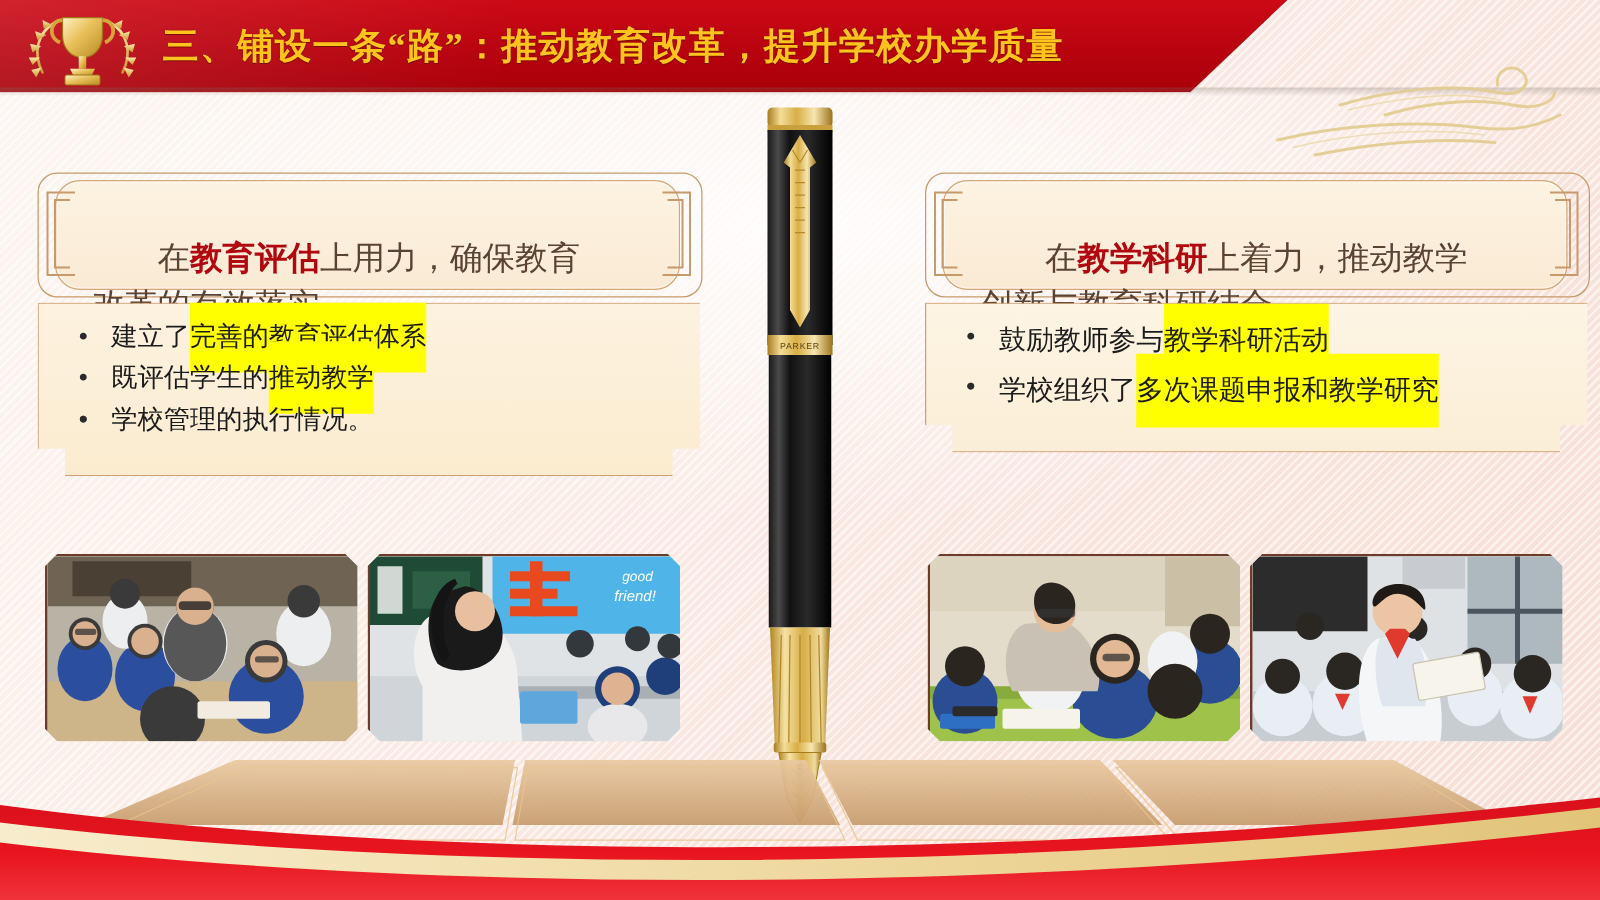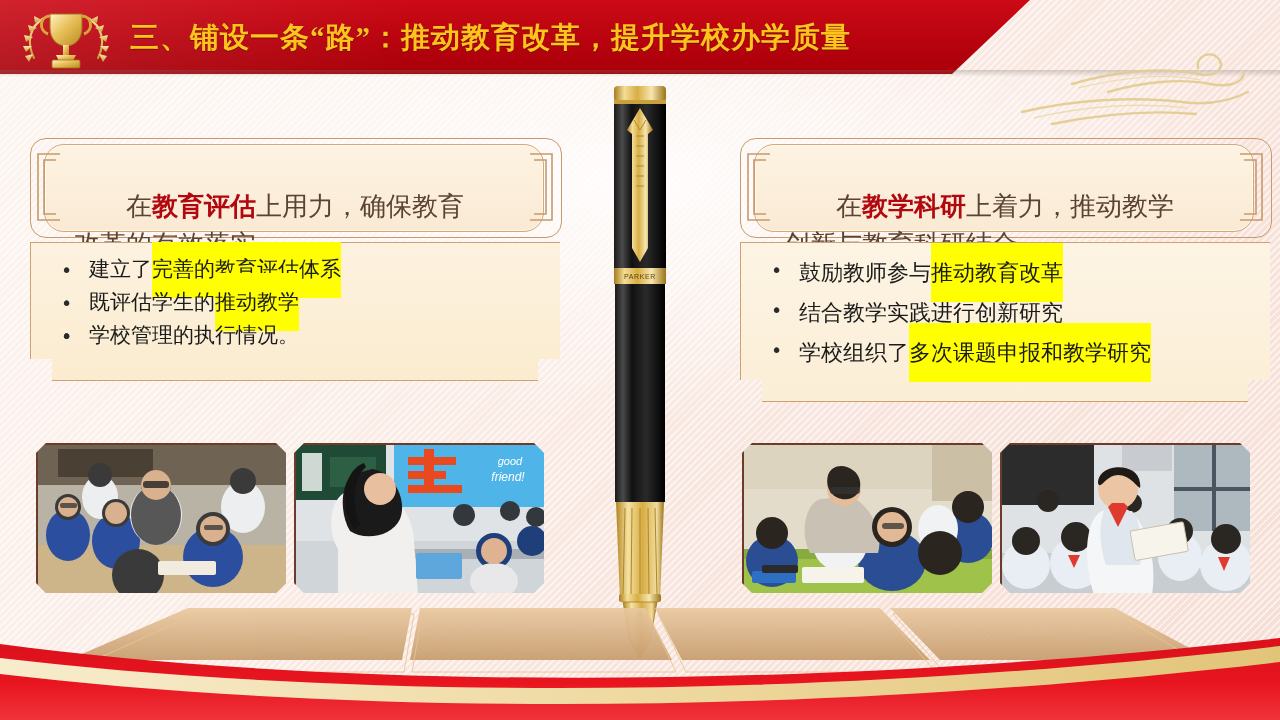--- a/index.html
+++ b/index.html
@@ -332,25 +332,24 @@
       <div class="plaque-text">
         <span>在</span><span class="em">教学科研</span><span>上着力，推动教学
 创新与教育科研结合</span>
       </div>
     </div>
 
     <div class="body-panel right">
       <ul class="bullets wide">
         <li>
           <span class="dot">•</span>
-          <span>鼓励教师参与</span><span class="hl">推动教育改革</span>
-        </li>
-        <li>
-          <span class="dot">•</span>
-          <span>结合教学实践进行创新研究</span>
+          <span>鼓励教师参与</span><span class="hl">教学科研活动</span>
+        </li>
+        <li>
+          <span class="dot">•</span>
         </li>
         <li>
           <span class="dot">•</span>
           <span>学校组织了</span><span class="hl">多次课题申报和教学研究</span>
         </li>
       </ul>
     </div>
   </div>
 
   <div class="photos left">

